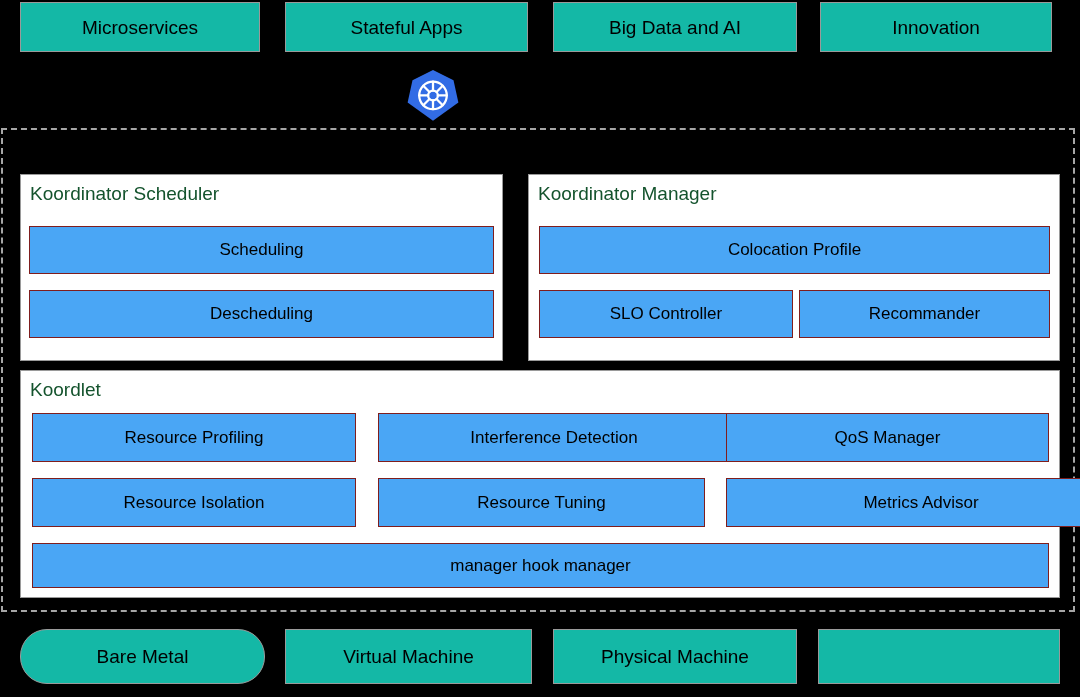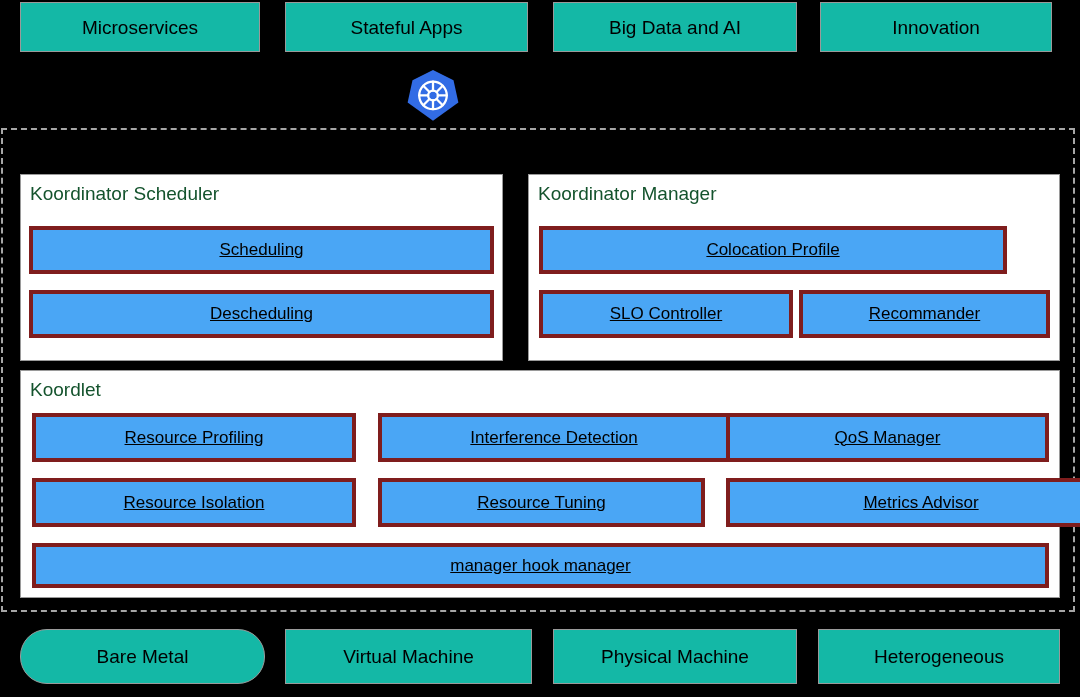--- a/index.html
+++ b/index.html
@@ -28,29 +28,28 @@
     justify-content: center;
     text-align: center;
     font-size: 19px;
     line-height: 23px;
     color: #000000;
   }
 
   .blue-box {
     position: absolute;
     background: #4AA6F5;
-    border: 4px solid #7f1d1d;
+    border: 1px solid #7f1d1d;
     box-sizing: border-box;
     display: flex;
     align-items: center;
     justify-content: center;
     text-align: center;
     font-size: 17px;
     color: #000000;
-    text-decoration: underline;
   }
 
   .white-panel {
     position: absolute;
     background: #FFFFFF;
     border: 1px solid #9A9A9A;
     box-sizing: border-box;
   }
 
   .panel-title {
@@ -123,21 +122,21 @@
 
 <div class="white-panel" style="left:20px; top:174px; width:483px; height:187px;">
   <div class="panel-title">Koordinator Scheduler</div>
 </div>
 <div class="blue-box" style="left:29px; top:226px; width:465px; height:48px;">Scheduling</div>
 <div class="blue-box" style="left:29px; top:290px; width:465px; height:48px;">Descheduling</div>
 
 <div class="white-panel" style="left:528px; top:174px; width:532px; height:187px;">
   <div class="panel-title">Koordinator Manager</div>
 </div>
-<div class="blue-box" style="left:539px; top:226px; width:468px; height:48px;">Colocation Profile</div>
+<div class="blue-box" style="left:539px; top:226px; width:511px; height:48px;">Colocation Profile</div>
 <div class="blue-box" style="left:539px; top:290px; width:254px; height:48px;">SLO Controller</div>
 <div class="blue-box" style="left:799px; top:290px; width:251px; height:48px;">Recommander</div>
 
 <div class="white-panel" style="left:20px; top:370px; width:1040px; height:228px;">
   <div class="panel-title">Koordlet</div>
 </div>
 <div class="blue-box" style="left:32px; top:413px; width:324px; height:49px;">Resource Profiling</div>
 <div class="blue-box" style="left:378px; top:413px; width:352px; height:49px;">Interference Detection</div>
 <div class="blue-box" style="left:726px; top:413px; width:323px; height:49px;">QoS Manager</div>
 
@@ -145,15 +144,14 @@
 <div class="blue-box" style="left:378px; top:478px; width:327px; height:49px;">Resource Tuning</div>
 <div class="blue-box" style="left:726px; top:478px; width:390px; height:49px;">Metrics Advisor</div>
 
 <div class="blue-box" style="left:32px; top:543px; width:1017px; height:45px;">manager hook manager</div>
 
 <div id="infra-row">
   <div class="gray-box" style="left:20px;  width:245px;border-radius:27px;">Bare Metal</div>
   <div class="gray-box" style="left:285px; width:247px;">Virtual Machine</div>
   <div class="gray-box" style="left:553px; width:244px;">Physical Machine</div>
   <div class="gray-box two-line" style="left:818px; width:242px;">
-    <span>Heterogeneous</span>
   </div>
 </div>
 
 </body></html>

